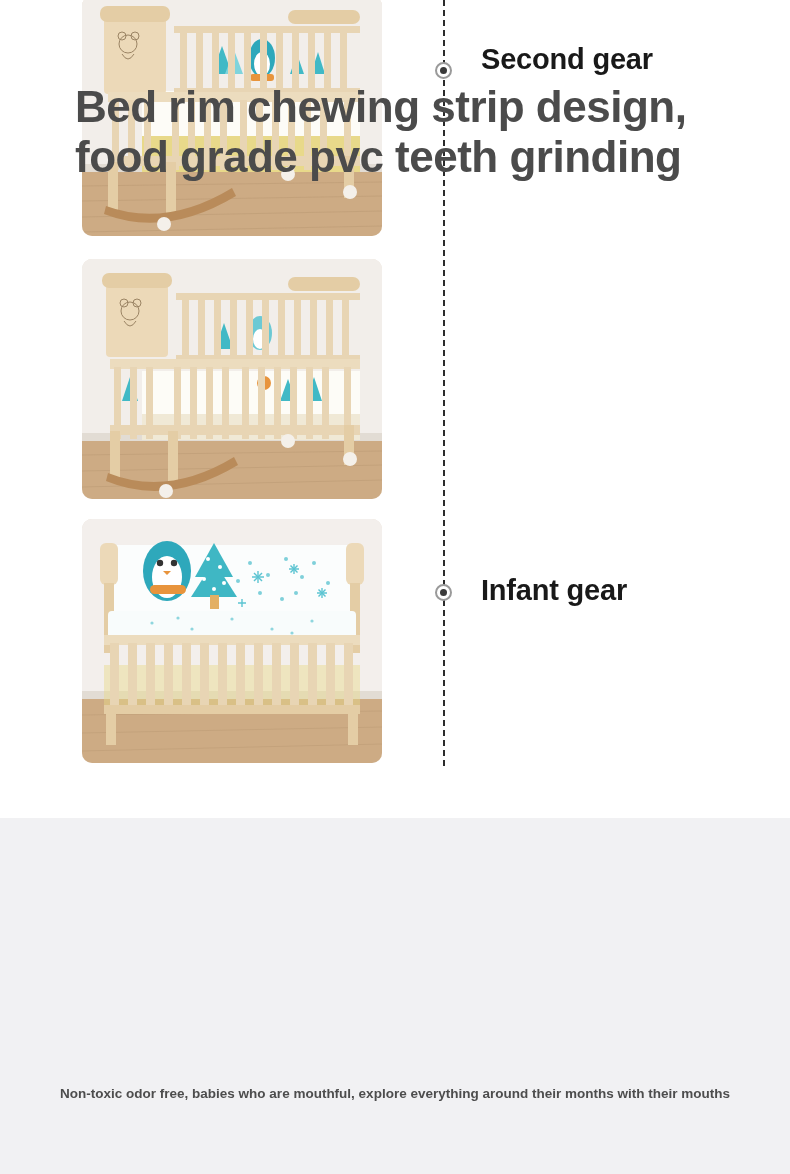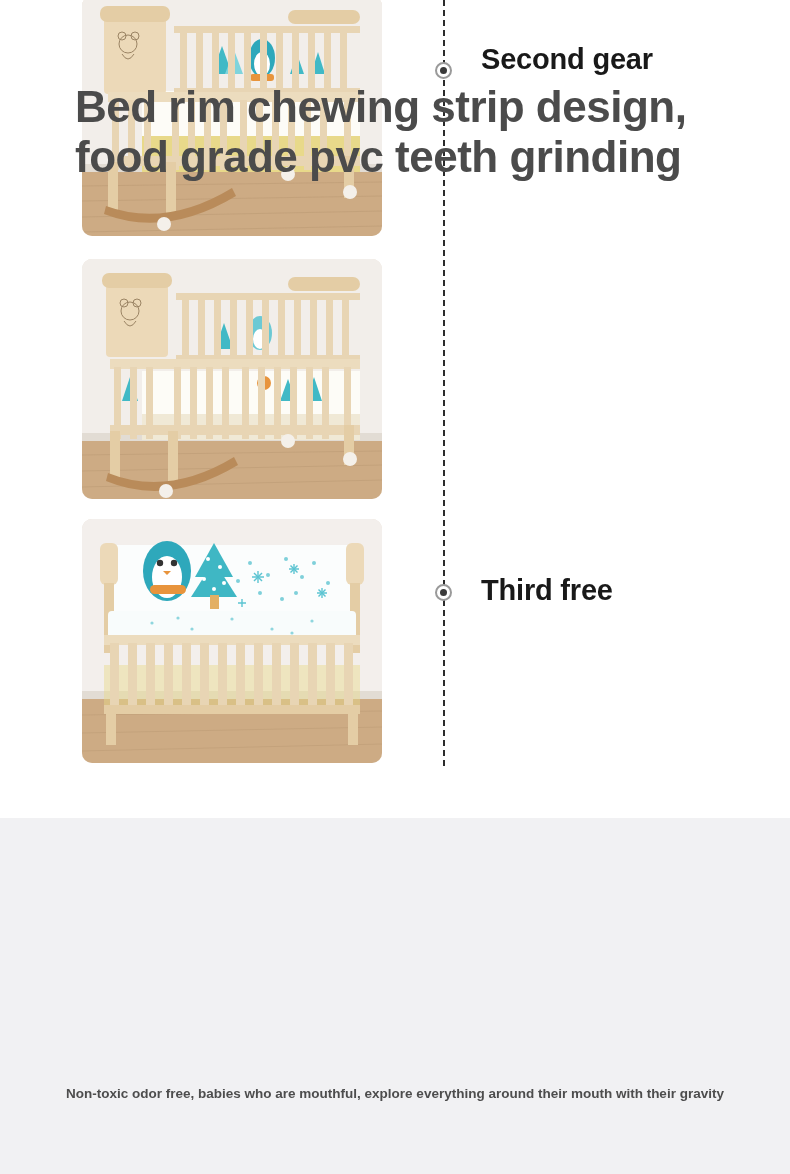--- a/index.html
+++ b/index.html
@@ -325,21 +325,21 @@
         <path d="M26 214 q60 24 126 -16 l4 8 q-70 42 -132 16 z" fill="#b98b5a"></path>
         <circle cx="206" cy="182" r="7" fill="#f4f0ea"></circle>
         <circle cx="268" cy="200" r="7" fill="#f4f0ea"></circle>
         <circle cx="84" cy="232" r="7" fill="#f4f0ea"></circle>
       </svg>
     </div>
 
     <div class="marker" id="marker-1"></div>
 
     <div class="text-block" id="text-block-1">
-      <h2 class="feature-title">Third free</h2>
+      <h2 class="feature-title">Infant gear</h2>
     </div>
   </div>
 
   <div class="feature-row" id="feature-row-2">
     <div class="photo-frame">
       <svg class="scene" viewBox="0 0 300 244" preserveAspectRatio="none">
         <rect x="0" y="0" width="300" height="244" fill="#efe9e2"></rect>
         <rect x="0" y="0" width="300" height="176" fill="#f3efec"></rect>
         <rect x="0" y="172" width="300" height="8" fill="#e2dcd4"></rect>
         <rect x="0" y="180" width="300" height="64" fill="#cdab84"></rect>
@@ -467,13 +467,13 @@
     <div class="text-block" id="text-block-2">
       <h2 class="feature-title">Turn down side guardrails</h2>
       <p class="feature-desc">Growing for a long time (3 years old to 12 years old) sitting on a small sofa and listening to ladieswear to tell stories</p>
     </div>
   </div>
 </section>
 
 <section id="promo-section"></section>
 
 <h1 id="promo-heading">Bed rim chewing strip design, food grade pvc teeth grinding</h1>
-<p id="promo-subtext">Non-toxic odor free, babies who are mouthful, explore everything around their mouth with their gravity</p>
+<p id="promo-subtext">Non-toxic odor free, babies who are mouthful, explore everything around their months with their mouths</p>
 
 </body></html>

